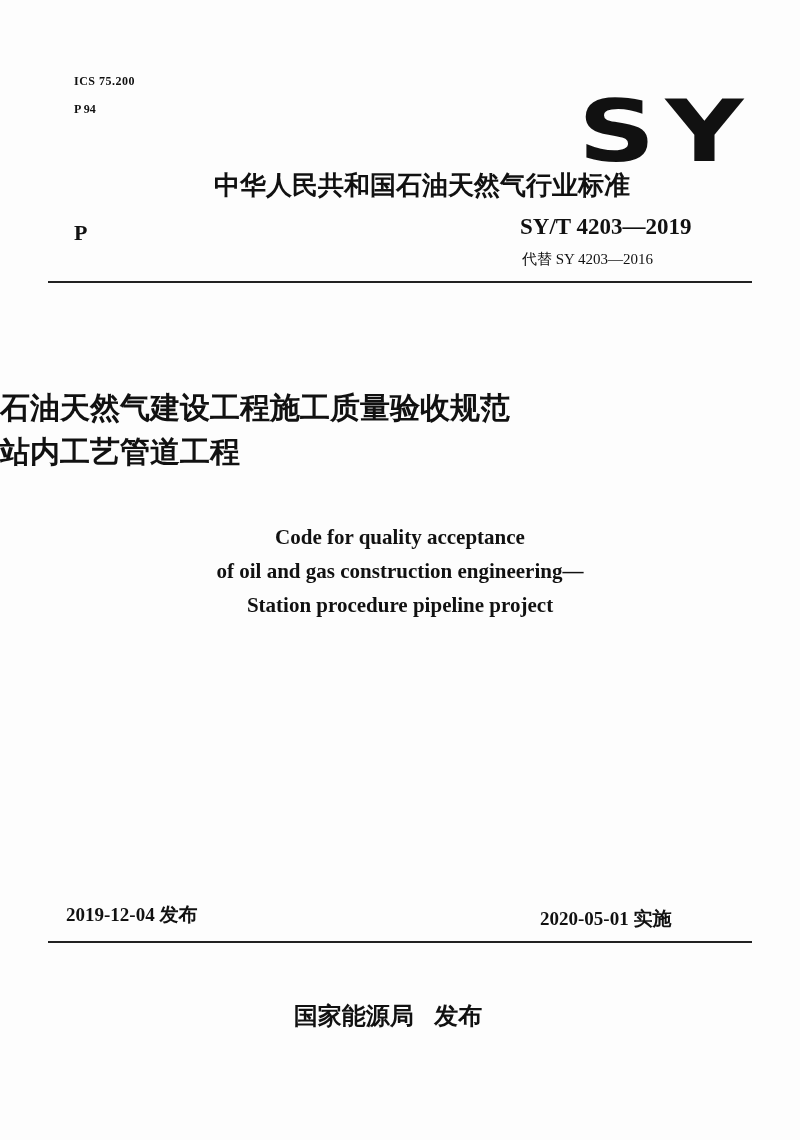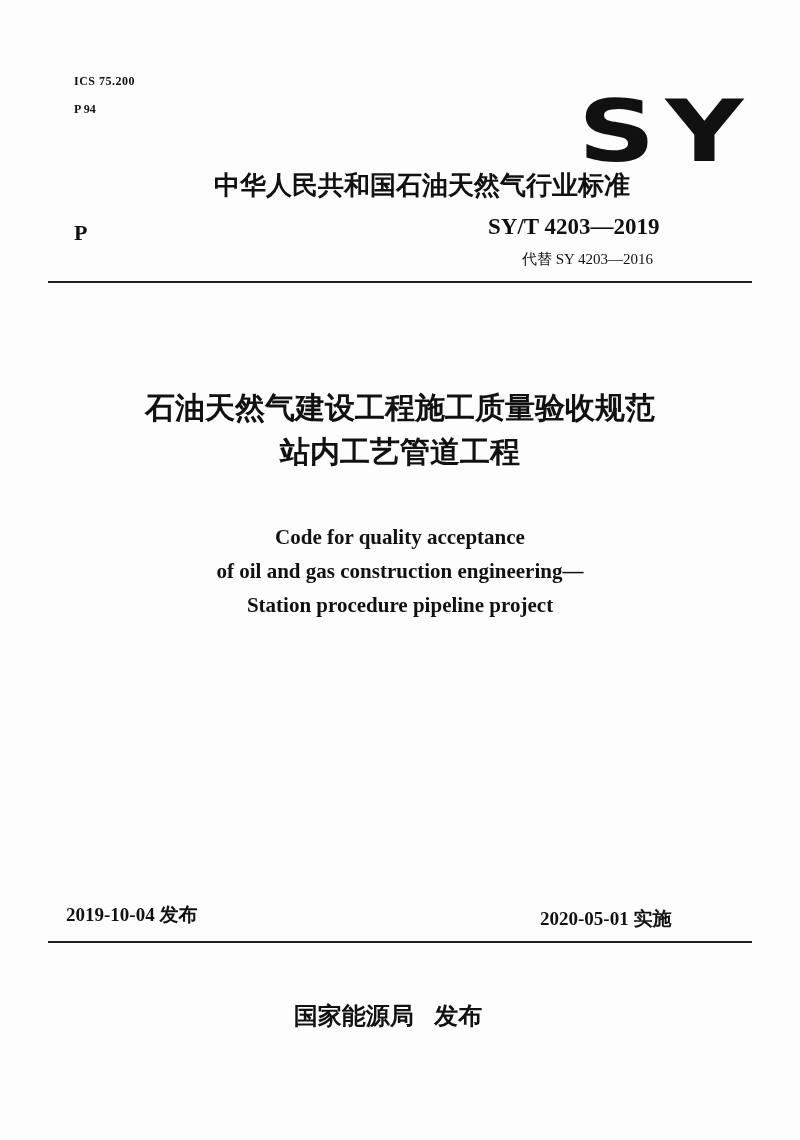--- a/index.html
+++ b/index.html
@@ -5,26 +5,26 @@
   html, body { margin: 0; padding: 0; }
   body { width: 800px; height: 1140px; background: #fdfdfd; position: relative; overflow: hidden; color: #111; }
   .abs { position: absolute; }
   .serif { font-family: "Liberation Serif", "DejaVu Serif", serif; }
   .sans { font-family: "DejaVu Sans", "Liberation Sans", sans-serif; }
   #ics { left: 74px; top: 74px; font-size: 12px; font-weight: bold; letter-spacing: 0.5px; }
   #pcode { left: 74px; top: 102px; font-size: 12px; font-weight: bold; }
   #logo { left: 578px; top: 88px; font-size: 86px; font-weight: 900; font-family: "DejaVu Sans", sans-serif; letter-spacing: 8px; line-height: 1; transform: scaleX(1.25); transform-origin: left top; }
   #ministry { left: 214px; top: 168px; font-size: 26px; font-weight: bold; letter-spacing: 0px; text-align: center; }
   #pmark { left: 74px; top: 220px; font-size: 22px; font-weight: bold; }
-  #stdno { left: 488px; top: 214px; font-size: 23px; font-weight: bold; }
+  #stdno { left: 520px; top: 214px; font-size: 23px; font-weight: bold; }
   #replace { left: 522px; top: 250px; font-size: 15px; }
   .rule { left: 48px; width: 704px; height: 2px; background: #222; }
   #rule1 { top: 281px; }
   #rule2 { top: 941px; }
-  #title-cn { left: 0; width: 800px; top: 386px; text-align: center; font-size: 30px; font-weight: bold; line-height: 44px; }
+  #title-cn { left: 0; width: 800px; top: 386px; font-size: 30px; font-weight: bold; line-height: 44px; }
   #title-en { left: 0; width: 800px; top: 520px; text-align: center; font-size: 21px; font-weight: bold; line-height: 34px; }
   #pubdate { left: 66px; top: 902px; font-size: 19px; font-weight: bold; }
   #impdate { left: 540px; top: 906px; font-size: 19px; font-weight: bold; }
   #issuer { left: 0; width: 776px; top: 1000px; text-align: center; font-size: 24px; font-weight: bold; word-spacing: 12px; }
   .line { display: block; }
 </style>
 </head>
 <body>
 
 <div class="abs serif" id="ics">ICS 75.200</div>
@@ -41,18 +41,18 @@
   <span class="line">石油天然气建设工程施工质量验收规范</span>
   <span class="line">站内工艺管道工程</span>
 </div>
 
 <div class="abs serif" id="title-en">
   <span class="line">Code for quality acceptance</span>
   <span class="line">of oil and gas construction engineering—</span>
   <span class="line">Station procedure pipeline project</span>
 </div>
 
-<div class="abs serif" id="pubdate">2019-10-04 发布</div>
+<div class="abs serif" id="pubdate">2019-12-04 发布</div>
 <div class="abs serif" id="impdate">2020-05-01 实施</div>
 
 <div class="abs rule" id="rule2"></div>
 
 <div class="abs sans" id="issuer">国家能源局 发布</div>
 
 </body></html>

